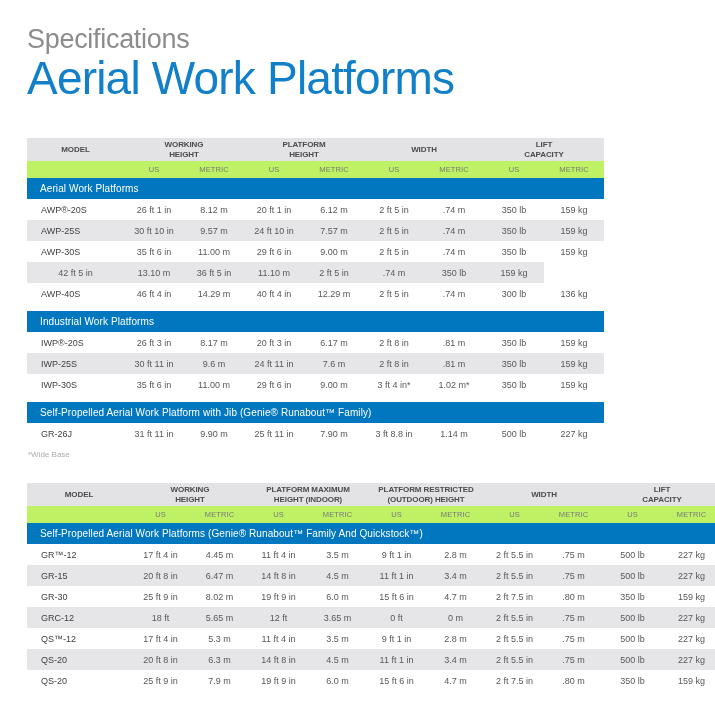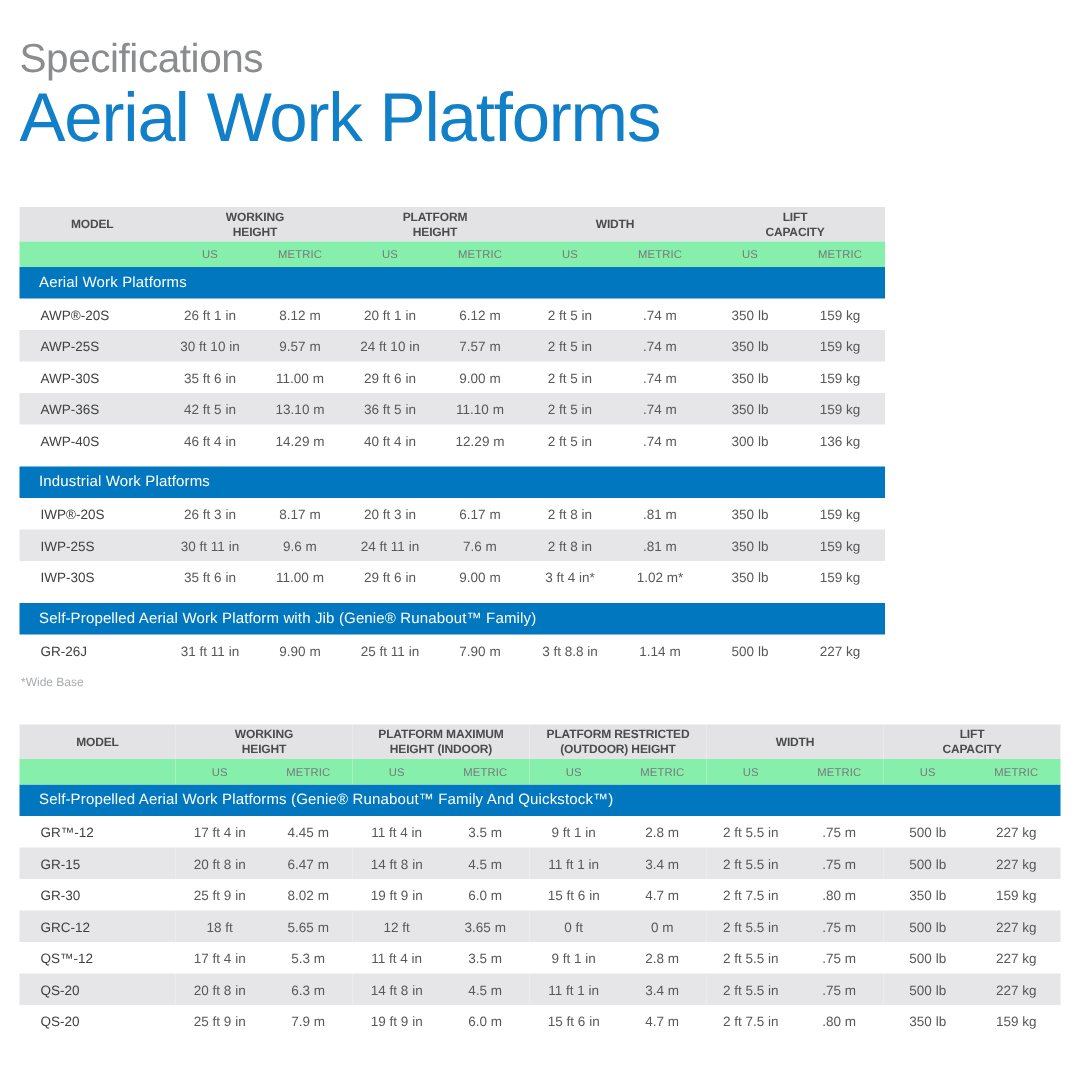--- a/index.html
+++ b/index.html
@@ -13,21 +13,21 @@
     --unit-text:#77787a;
     --muted-text:#a9abad;
     --eyebrow-text:#8a8c8e;
   }
   *{box-sizing:border-box;}
   html,body{margin:0;padding:0;}
   body{
     width:715px;height:710px;overflow:hidden;background:#ffffff;
     font-family:"Liberation Sans", sans-serif;
   }
-  .page{padding:24px 12px 0 13px;}
+  .page{padding:24px 12px 0 27px;}
 
   .eyebrow{
     font-size:27px;line-height:30px;color:var(--eyebrow-text);
     font-weight:400;letter-spacing:-0.3px;
   }
   .title{
     font-size:46px;line-height:48px;color:var(--title-blue);
     font-weight:400;letter-spacing:-0.8px;
   }
 
@@ -47,21 +47,21 @@
   .head .cell{
     background:var(--header-bg);
     min-height:23px;
     font-size:8px;font-weight:bold;color:var(--header-text);
     line-height:9.5px;letter-spacing:-0.1px;
     white-space:pre-line;
   }
   .group-h{grid-column:span 2;}
 
   .units .cell{
-    min-height:17px;background:#86efac;
+    min-height:17px;background:#bef264;
     font-size:7.5px;color:var(--unit-text);letter-spacing:0.1px;
   }
 
   .secbar{
     background:var(--bar-blue);color:#ffffff;
     font-size:10px;line-height:21px;height:21px;
     padding-left:13px;letter-spacing:0.1px;
     white-space:nowrap;overflow:hidden;
   }
 
@@ -139,21 +139,20 @@
         <div class="cell val">35 ft 6 in</div>
         <div class="cell val">11.00 m</div>
         <div class="cell val">29 ft 6 in</div>
         <div class="cell val">9.00 m</div>
         <div class="cell val">2 ft 5 in</div>
         <div class="cell val">.74 m</div>
         <div class="cell val">350 lb</div>
         <div class="cell val">159 kg</div>
       </div>
       <div class="gridrow data stripe">
-        <div class="cell model">AWP-36S</div>
         <div class="cell val">42 ft 5 in</div>
         <div class="cell val">13.10 m</div>
         <div class="cell val">36 ft 5 in</div>
         <div class="cell val">11.10 m</div>
         <div class="cell val">2 ft 5 in</div>
         <div class="cell val">.74 m</div>
         <div class="cell val">350 lb</div>
         <div class="cell val">159 kg</div>
       </div>
       <div class="gridrow data">

